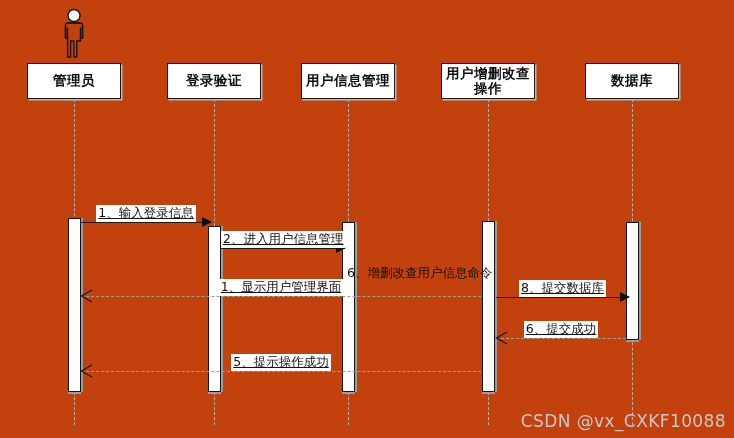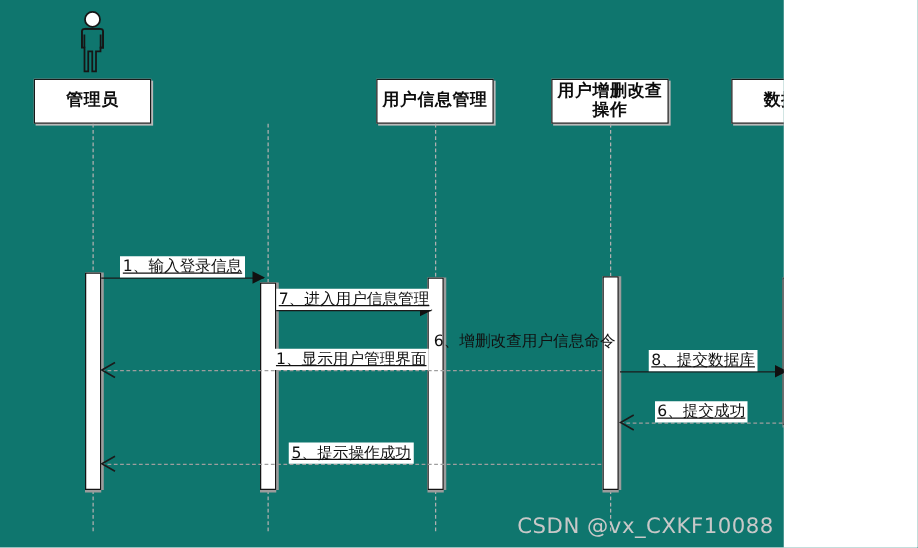--- a/index.html
+++ b/index.html
@@ -2,23 +2,23 @@
 <html><head>
 <meta charset="utf-8">
 <style>
   html, body {
     margin: 0;
     padding: 0;
     background: #ffffff;
   }
   #canvas {
     position: relative;
-    width: 627px;
+    width: 734px;
     height: 438px;
-    background: #0f766e;
+    background: #c2410c;
     font-family: "DejaVu Sans", "Liberation Sans", sans-serif;
     overflow: hidden;
   }
   
   .actor {
     position: absolute;
     left: 52px;
     top: 8px;
     width: 44px;
     height: 52px;
@@ -130,20 +130,23 @@
                M15.5 30 L15.5 19.5 M13.5 30 L13.5 17" fill="none" stroke="#161616" stroke-width="1.4"></path>
       <path d="M13.5 17 L13.5 30 L15.6 30 L15.6 33 L15.6 49 L18.6 49 L18.6 33
                L21.8 33 L21.8 49 L24.8 49 L24.8 33 L28.4 33 L28.4 30 L30.5 30 L30.5 17" fill="none" stroke="#161616" stroke-width="1.4" stroke-linejoin="miter"></path>
       <path d="M16 15 L28 15" stroke="#161616" stroke-width="1.4" fill="none"></path>
     </svg>
   </div>
 
   <div class="lifeline-head" style="left:27px; top:63px;">
     <span class="lbl">管理员</span>
   </div>
+  <div class="lifeline-head" style="left:167px; top:63px;">
+    <span class="lbl">登录验证</span>
+  </div>
   <div class="lifeline-head" style="left:301px; top:63px;justify-content:flex-end;">
     <span class="lbl">用户信息管理</span>
   </div>
   <div class="lifeline-head" style="left:441px; top:63px;">
     <span class="lbl">用户增删改查操作</span>
   </div>
   <div class="lifeline-head" style="left:585px; top:63px;">
     <span class="lbl">数据库</span>
   </div>
 
@@ -164,21 +167,21 @@
     <div class="head-right"></div>
     <div class="caption">
       <span>1、输入登录信息</span>
     </div>
   </div>
 
   <div class="msg solid" style="left:221px; top:248px; width:124px;">
     <div class="line"></div>
     <div class="head-right"></div>
     <div class="caption">
-      <span>7、进入用户信息管理</span>
+      <span>2、进入用户信息管理</span>
     </div>
   </div>
 
   <div class="msg-label" style="left:347px; top:265px;">
     <span>6、增删改查用户信息命令</span>
   </div>
 
   <div class="msg dashed" style="left:81px; top:296px; width:400px;">
     <div class="line"></div>
     <svg class="head-left-open" viewBox="0 0 13 14">

